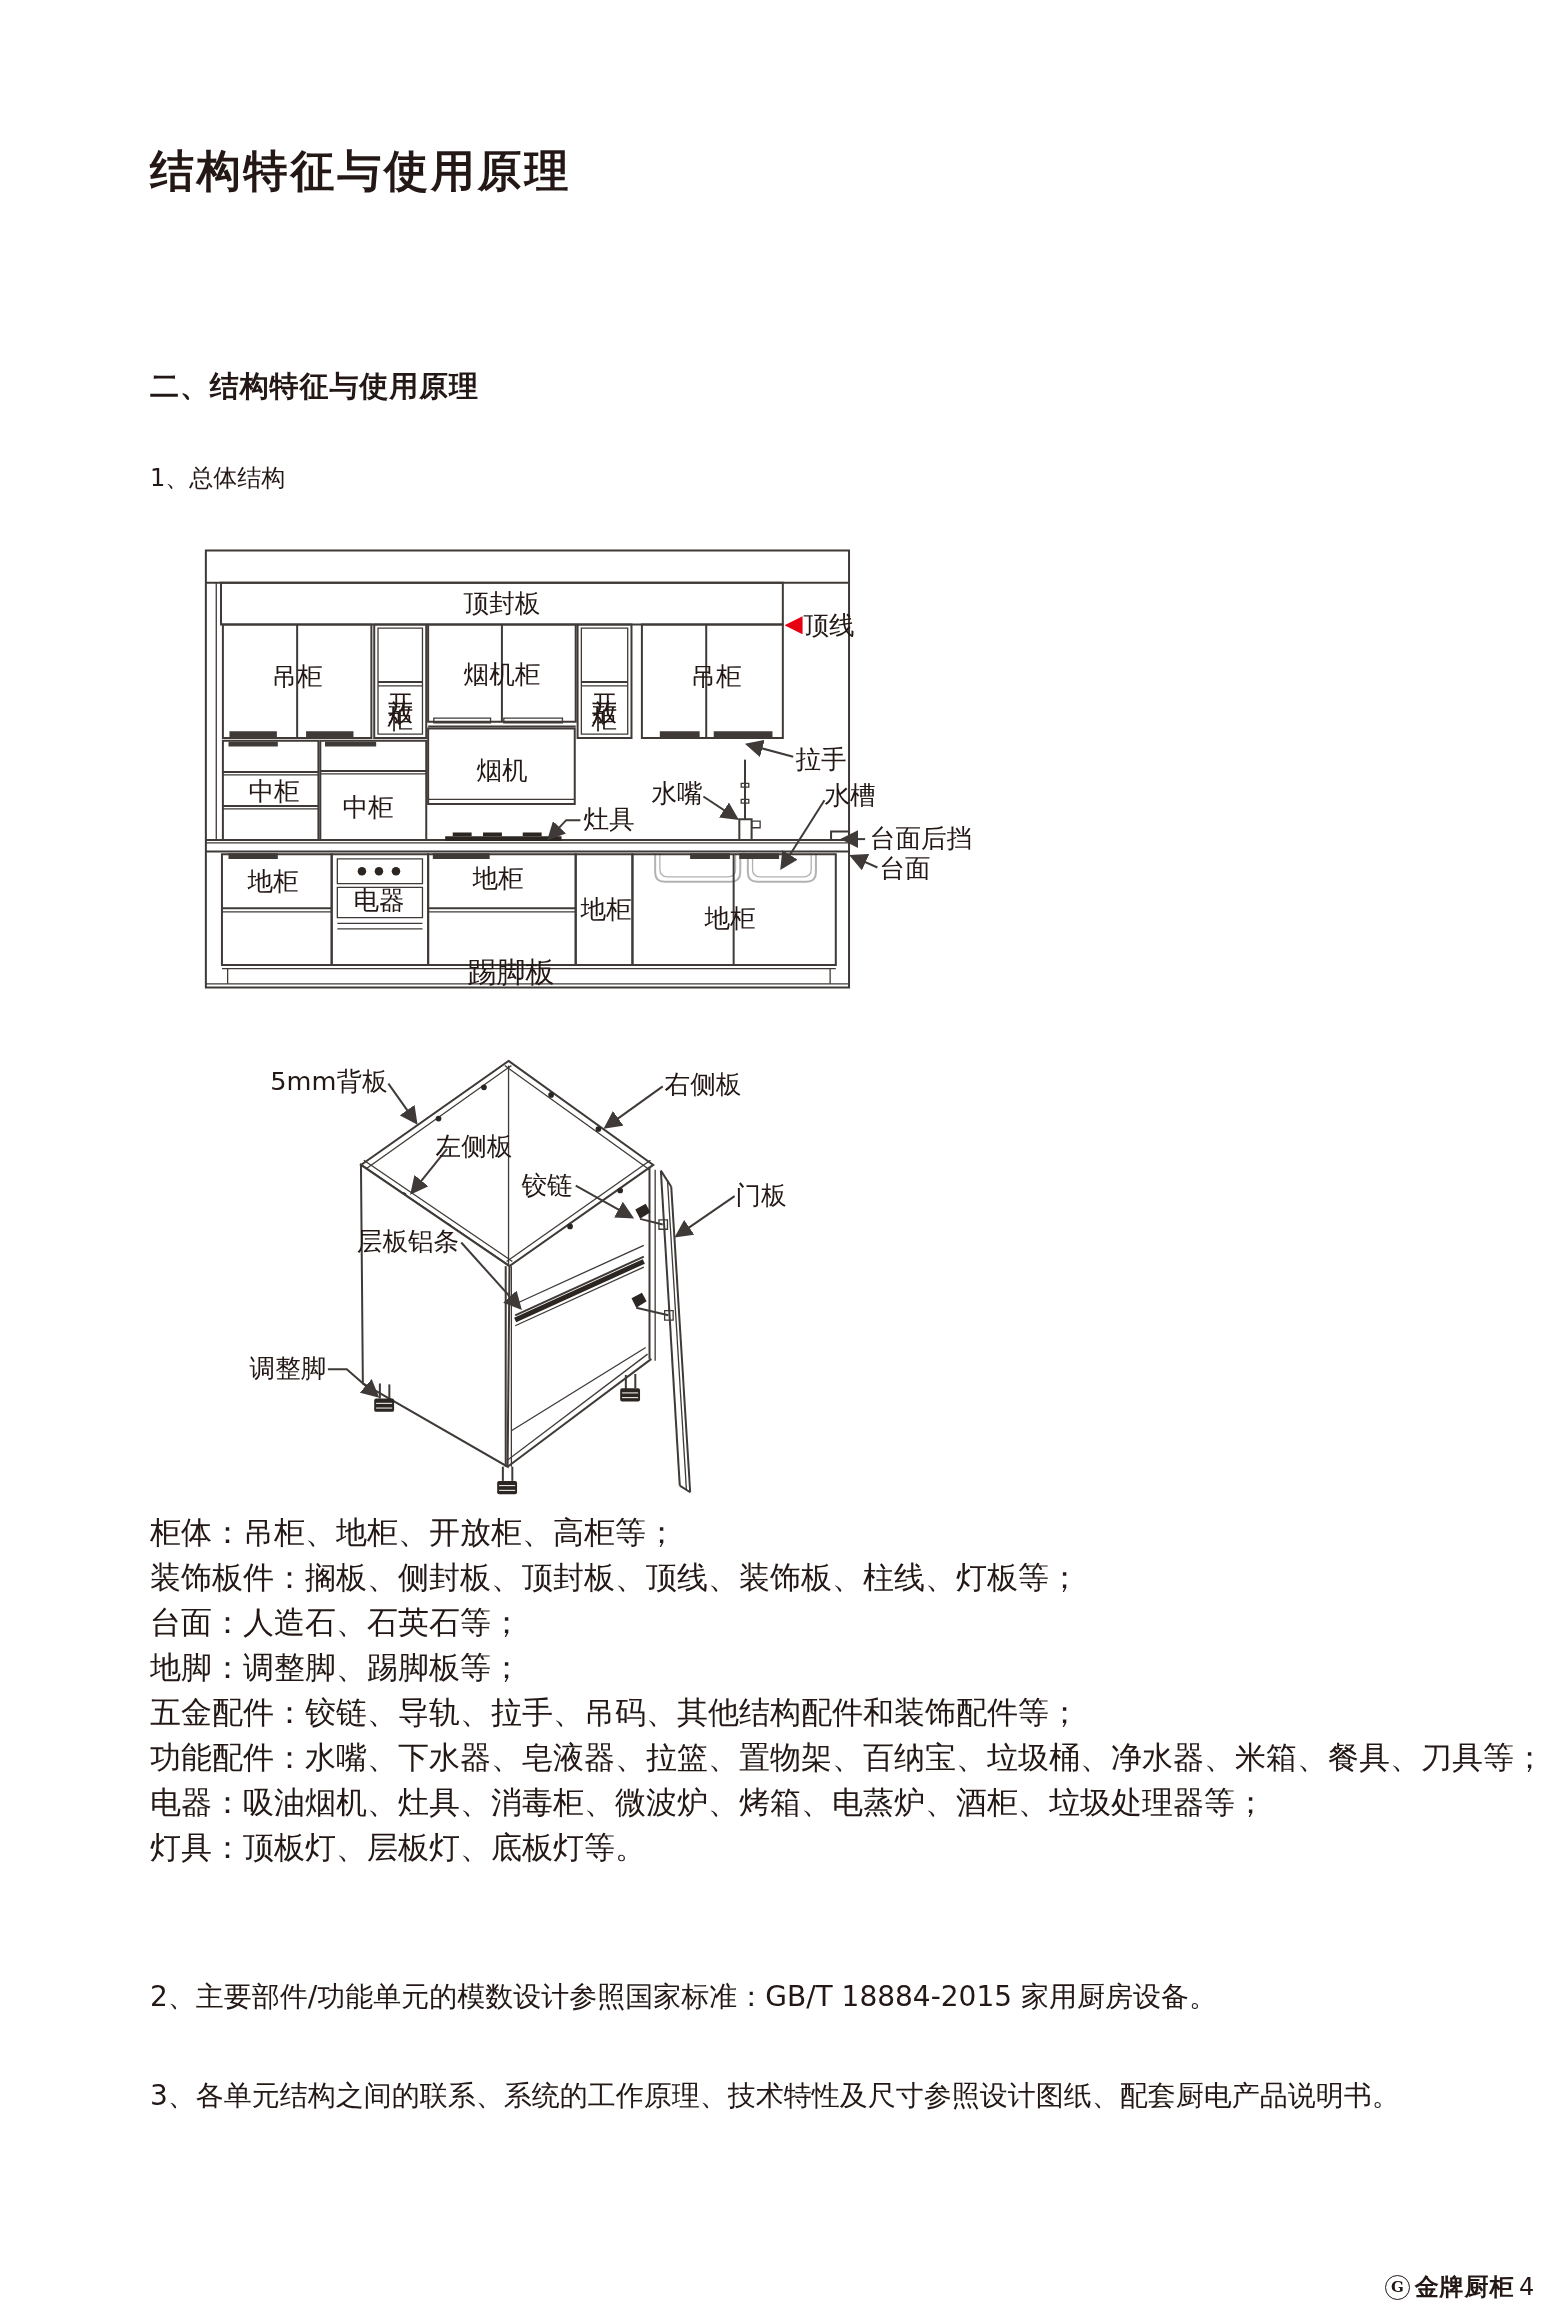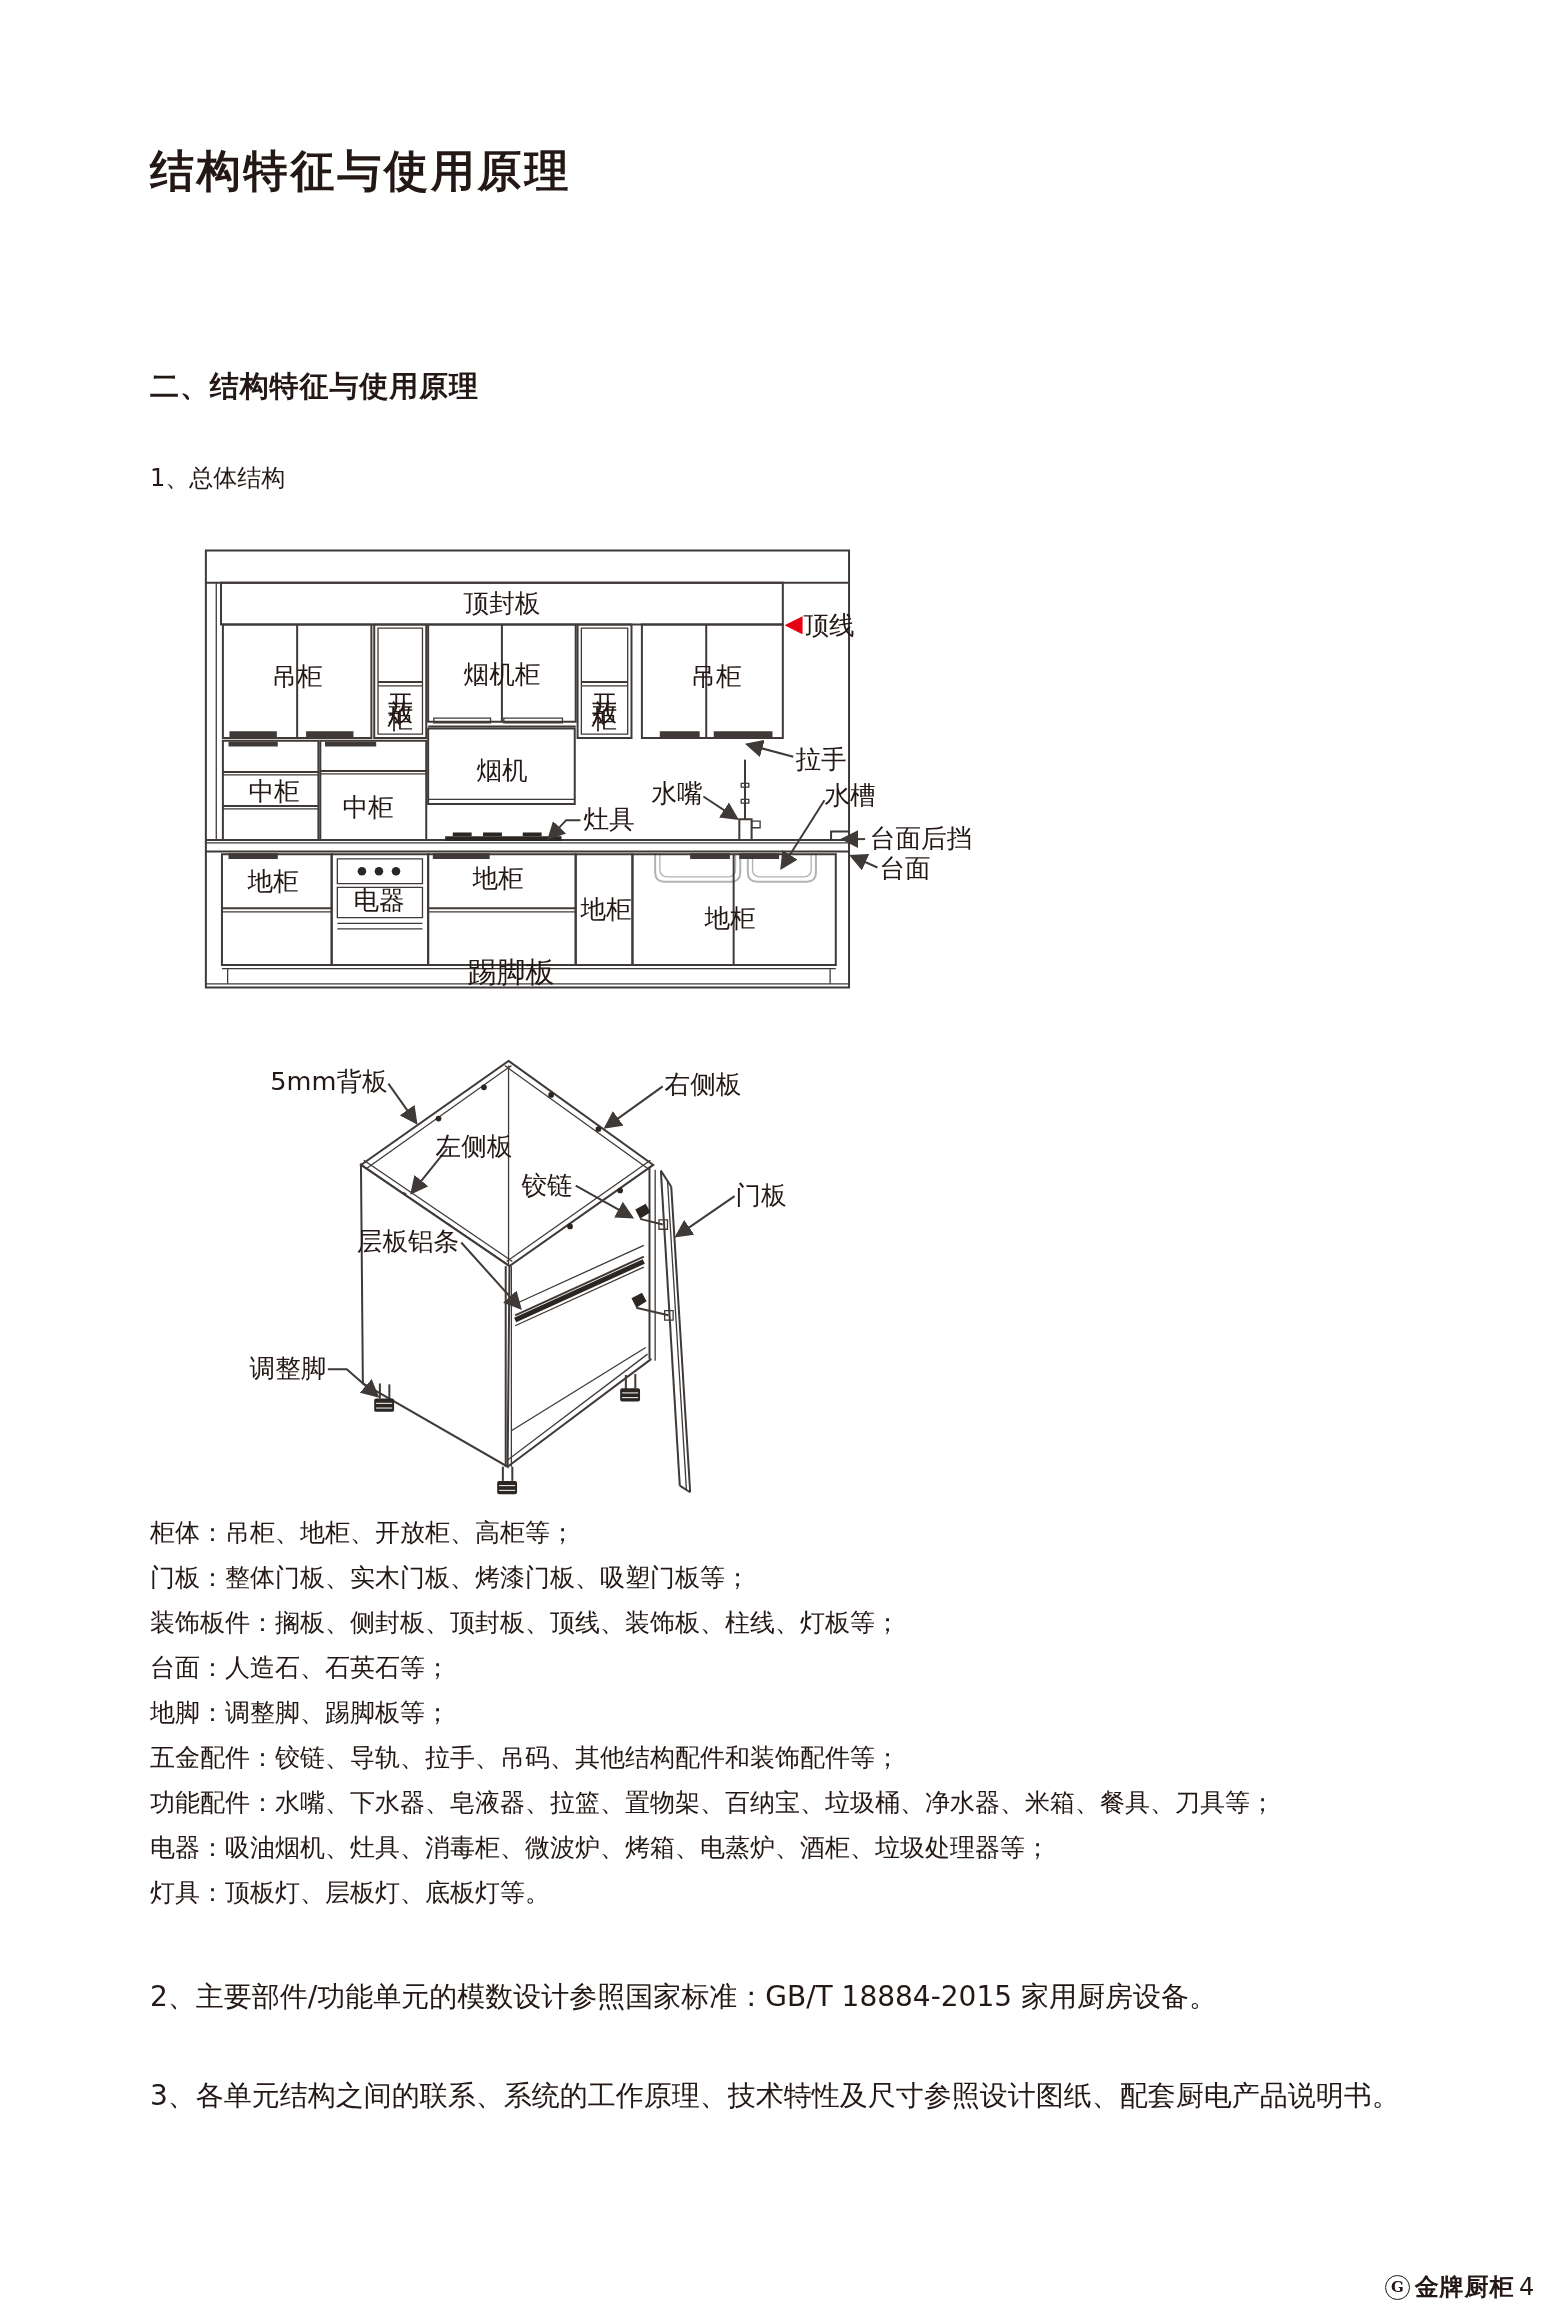--- a/index.html
+++ b/index.html
@@ -8,21 +8,21 @@
     font-family:"DejaVu Sans","Liberation Sans",sans-serif;color:#231815;overflow:hidden;
   }
   .abs{position:absolute;}
   .doc-title{left:150px;top:142px;font-size:44px;font-weight:800;letter-spacing:2.8px;}
   .sec-head{left:150px;top:367px;font-size:29px;font-weight:700;letter-spacing:0.9px;}
   .sub-head{left:150px;top:462px;font-size:24px;}
   .lbl{position:absolute;font-size:25.6px;white-space:nowrap;transform:translate(-50%,-50%);line-height:1;}
   .lbl-sm{font-size:29px;}
   .vlbl{position:absolute;font-size:25.6px;writing-mode:vertical-rl;text-orientation:upright;
         transform:translate(-50%,-50%);letter-spacing:6.6px;line-height:1;}
-  .body-list{left:150px;top:1510px;font-size:25px;line-height:45px;}
+  .body-list{left:150px;top:1510px;font-size:31px;line-height:45px;}
   .note{left:150px;font-size:28px;white-space:nowrap;}
   .footer{left:1385px;top:2271px;display:flex;align-items:center;gap:4.7px;font-size:24px;}
   .logo-g{width:23px;height:23px;border:1.9px solid #231815;border-radius:50%;
           display:flex;align-items:center;justify-content:center;
           font-family:"DejaVu Serif","Liberation Serif",serif;font-size:15px;font-weight:700;}
   .brand{font-weight:600;letter-spacing:0.9px;}
   svg{position:absolute;overflow:visible;}
   svg *{vector-effect:non-scaling-stroke;}
 </style>
 </head>
@@ -301,21 +301,20 @@
   <div class="lbl" style="left:329px;top:1082px;">5mm背板</div>
   <div class="lbl" style="left:703px;top:1085px;">右侧板</div>
   <div class="lbl" style="left:474px;top:1147px;">左侧板</div>
   <div class="lbl" style="left:547px;top:1186px;">铰链</div>
   <div class="lbl" style="left:761px;top:1196px;">门板</div>
   <div class="lbl" style="left:408px;top:1242px;">层板铝条</div>
   <div class="lbl" style="left:288px;top:1369px;">调整脚</div>
 
   <div class="abs body-list">
     <div>柜体：吊柜、地柜、开放柜、高柜等；</div>
-    <div>门板：整体门板、实木门板、烤漆门板、吸塑门板等；</div>
     <div>装饰板件：搁板、侧封板、顶封板、顶线、装饰板、柱线、灯板等；</div>
     <div>台面：人造石、石英石等；</div>
     <div>地脚：调整脚、踢脚板等；</div>
     <div>五金配件：铰链、导轨、拉手、吊码、其他结构配件和装饰配件等；</div>
     <div>功能配件：水嘴、下水器、皂液器、拉篮、置物架、百纳宝、垃圾桶、净水器、米箱、餐具、刀具等；</div>
     <div>电器：吸油烟机、灶具、消毒柜、微波炉、烤箱、电蒸炉、酒柜、垃圾处理器等；</div>
     <div>灯具：顶板灯、层板灯、底板灯等。</div>
   </div>
 
   <div class="abs note" style="top:1978px;">2、主要部件/功能单元的模数设计参照国家标准：GB/T 18884-2015 家用厨房设备。</div>

